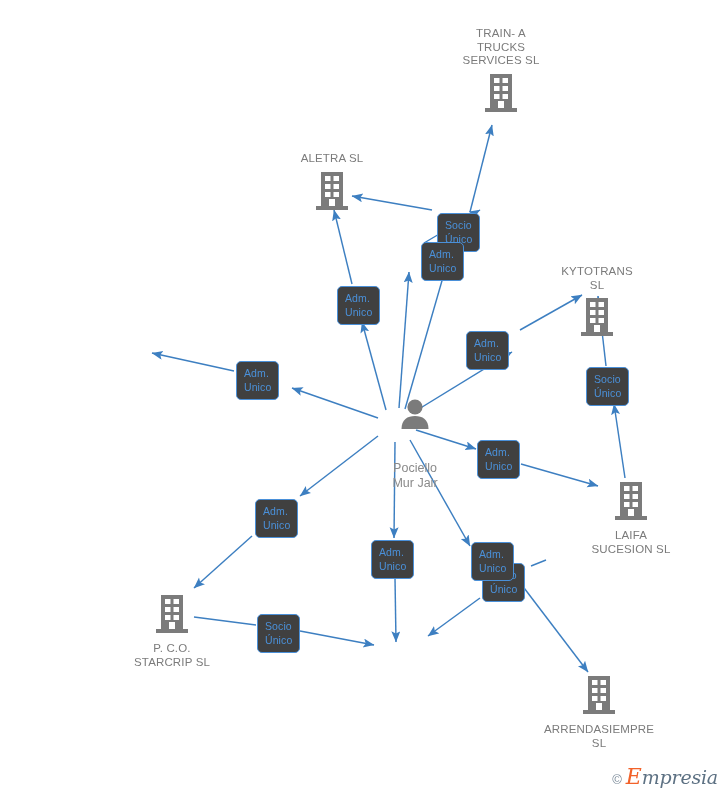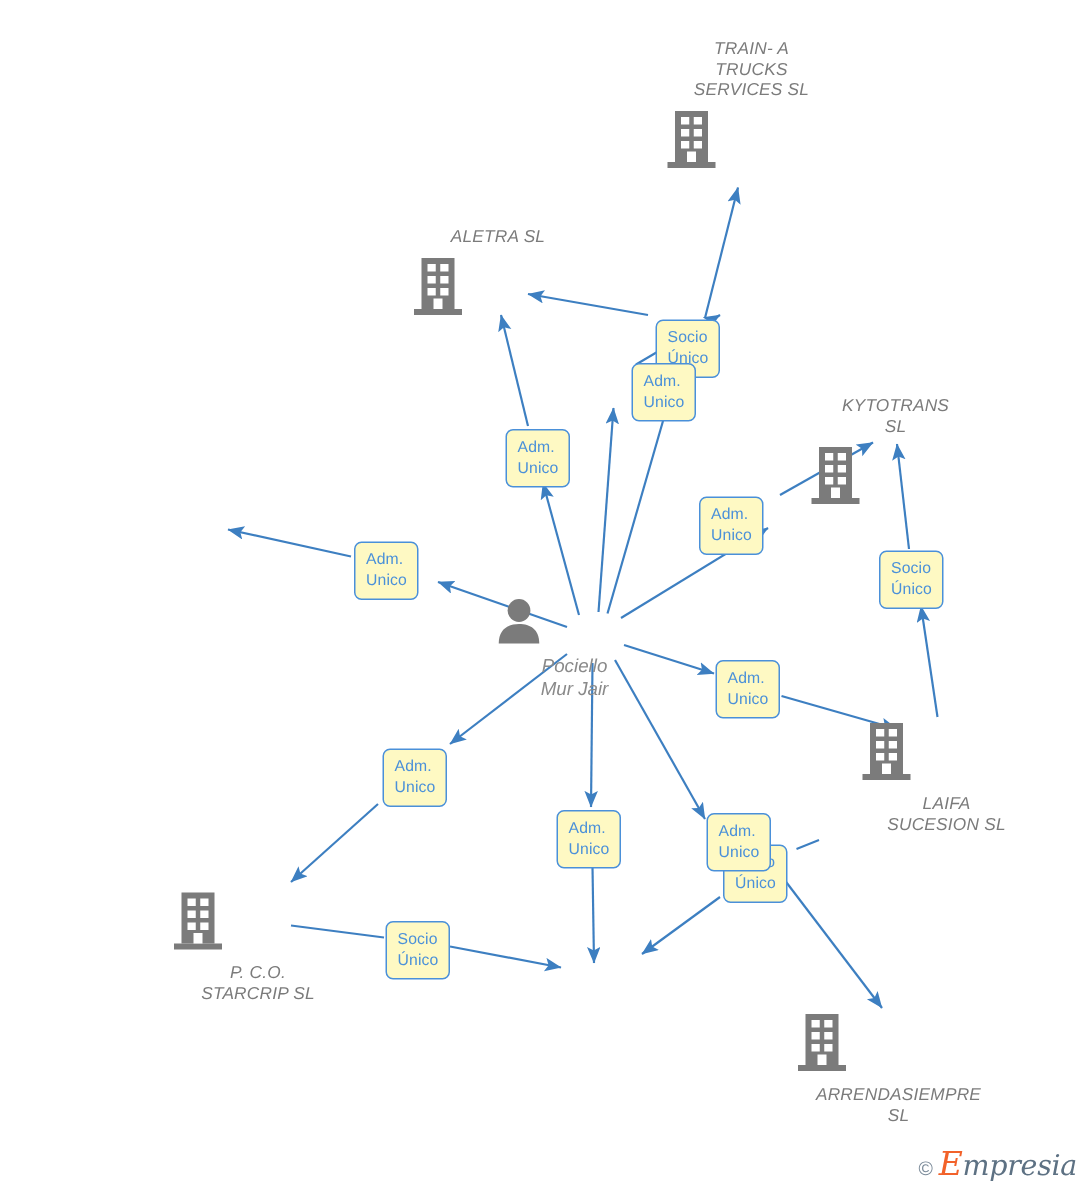--- a/index.html
+++ b/index.html
@@ -9,42 +9,42 @@
     background:#ffffff;
     font-family:"Liberation Sans", sans-serif;
     position:relative;
     overflow:hidden;
     -webkit-font-smoothing:antialiased;
   }
   #graph{position:absolute;left:0;top:0;width:728px;height:795px;}
   svg.edges{position:absolute;left:0;top:0;width:728px;height:795px;}
 
   
-  .node{position:absolute;display:flex;flex-direction:column;font-style:italic;}
+  .node{position:absolute;display:flex;flex-direction:column;align-items:center;}
   .node .ico{display:block;}
   .node .caption{
     font-size:11.5px;line-height:13.5px;color:#7b7b7b;
     text-align:center;letter-spacing:.15px;white-space:pre-line;
   }
   .node.cap-above{flex-direction:column;}
   .node.cap-above .caption{order:1;margin-bottom:2px;}
   .node.cap-above .ico{order:2;}
   .node.cap-below .caption{margin-top:3px;}
 
   
   .person .pname{
     font-size:12.5px;line-height:15px;color:#8a8a8a;text-align:center;
     white-space:pre-line;margin-top:2px;
   }
 
   
   .rel{
     position:absolute;
     box-sizing:border-box;
-    background:#fef9c3;
+    background:#404040;
     border:1.4px solid #4a90d9;
     border-radius:5px;
     color:#4a90d9;
     font-size:10.5px;
     line-height:14px;
     padding:4px 7px 5px 7px;
     text-align:left;
     white-space:pre-line;
     letter-spacing:.1px;
   }
@@ -232,21 +232,21 @@
           <rect x="13" y="24" width="5.5" height="5"></rect>
             <rect x="21.5" y="24" width="5.5" height="5"></rect>
           <rect x="17" y="31" width="6" height="7"></rect>
         </g>
       </svg>
     </span>
     <span class="caption">ARRENDASIEMPRE
 SL</span>
   </div>
 
-  <div class="node cap-below person" style="left:328px;top:398px;width:110px;">
+  <div class="node cap-below person" style="left:360px;top:398px;width:110px;gap:25px;">
     <span class="ico">
       <svg width="36" height="32" viewBox="0 0 36 32">
         <circle cx="18" cy="9" r="7.6" fill="#7b7b7b"></circle>
         <path d="M4.5,31 C4.5,21.5 10.5,18 18,18 C25.5,18 31.5,21.5 31.5,31 Z" fill="#7b7b7b"></path>
       </svg>
     </span>
     <span class="pname">Pociello
 Mur Jair</span>
   </div>
 

